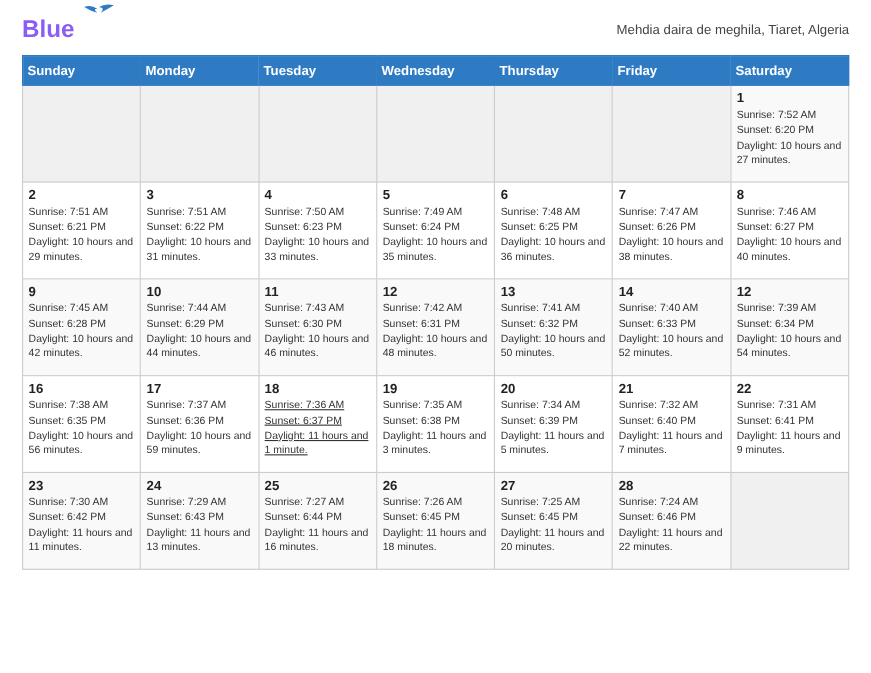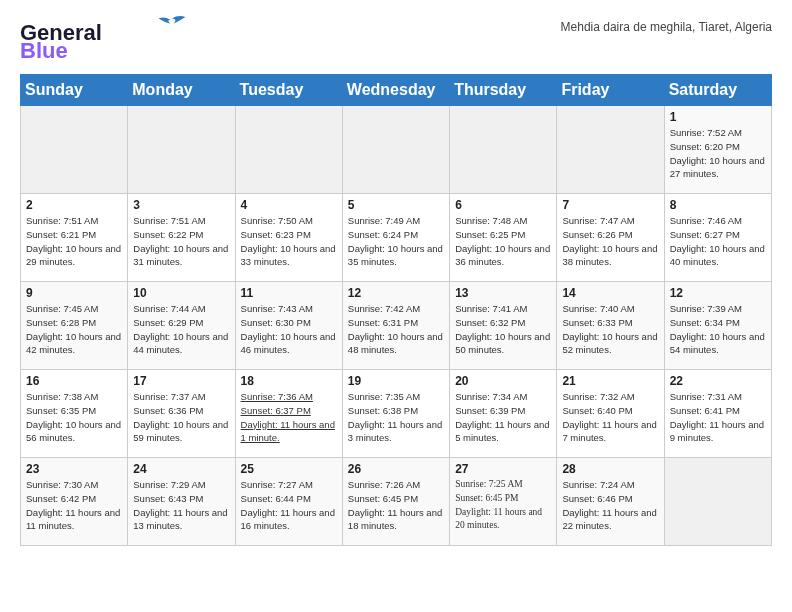--- a/index.html
+++ b/index.html
@@ -40,21 +40,21 @@
       color: #444;
     }
     table {
       width: 100%;
       border-collapse: collapse;
       table-layout: fixed;
     }
     thead tr th {
       background-color: #2e7bc4;
       color: #fff;
-      font-size: 16px;
+      font-size: 12px;
       font-weight: bold;
       padding: 6px 4px;
       text-align: left;
       border: 1px solid #2e7bc4;
     }
     tbody tr td {
       vertical-align: top;
       border: 1px solid #ccc;
       padding: 4px 5px;
       font-size: 10px;
@@ -83,21 +83,20 @@
     td.empty {
       background: #f0f0f0 !important;
     }
   </style>
 </head>
 <body>
 
 <div class="header">
   <div class="logo">
     <div style="display:flex; align-items:center;">
-      <span style="font-size:22px; font-weight:bold; color:#1a1a2e;">General</span>
       <svg class="logo-bird" viewBox="0 0 40 25">
         <path d="M20,5 Q28,0 38,3 Q30,8 22,12 Q28,6 20,5Z" fill="#2e7bc4"></path>
         <path d="M18,7 Q10,2 2,5 Q10,10 18,12 Q12,7 18,7Z" fill="#2e7bc4"></path>
       </svg>
     </div>
     <span style="font-size:22px; font-weight:bold; color:#8b5cf6; margin-top:-8px;">Blue</span>
   </div>
   <div class="title-block">
     <div class="calendar-subtitle">Mehdia daira de meghila, Tiaret, Algeria</div>
   </div>
@@ -282,21 +281,21 @@
 Daylight: 11 hours and 16 minutes.</div>
         </td>
         <td>
           <span class="day-num">26</span>
           <div class="day-info" style="white-space: pre-line;">Sunrise: 7:26 AM
 Sunset: 6:45 PM
 Daylight: 11 hours and 18 minutes.</div>
         </td>
         <td>
           <span class="day-num">27</span>
-          <div class="day-info" style="white-space: pre-line; font-family: Liberation Serif, serif;">Sunrise: 7:25 AM
+          <div class="day-info" style="white-space: pre-line;">Sunrise: 7:25 AM
 Sunset: 6:45 PM
 Daylight: 11 hours and 20 minutes.</div>
         </td>
         <td>
           <span class="day-num">28</span>
           <div class="day-info" style="white-space: pre-line;">Sunrise: 7:24 AM
 Sunset: 6:46 PM
 Daylight: 11 hours and 22 minutes.</div>
         </td>
         <td class="empty"></td>

